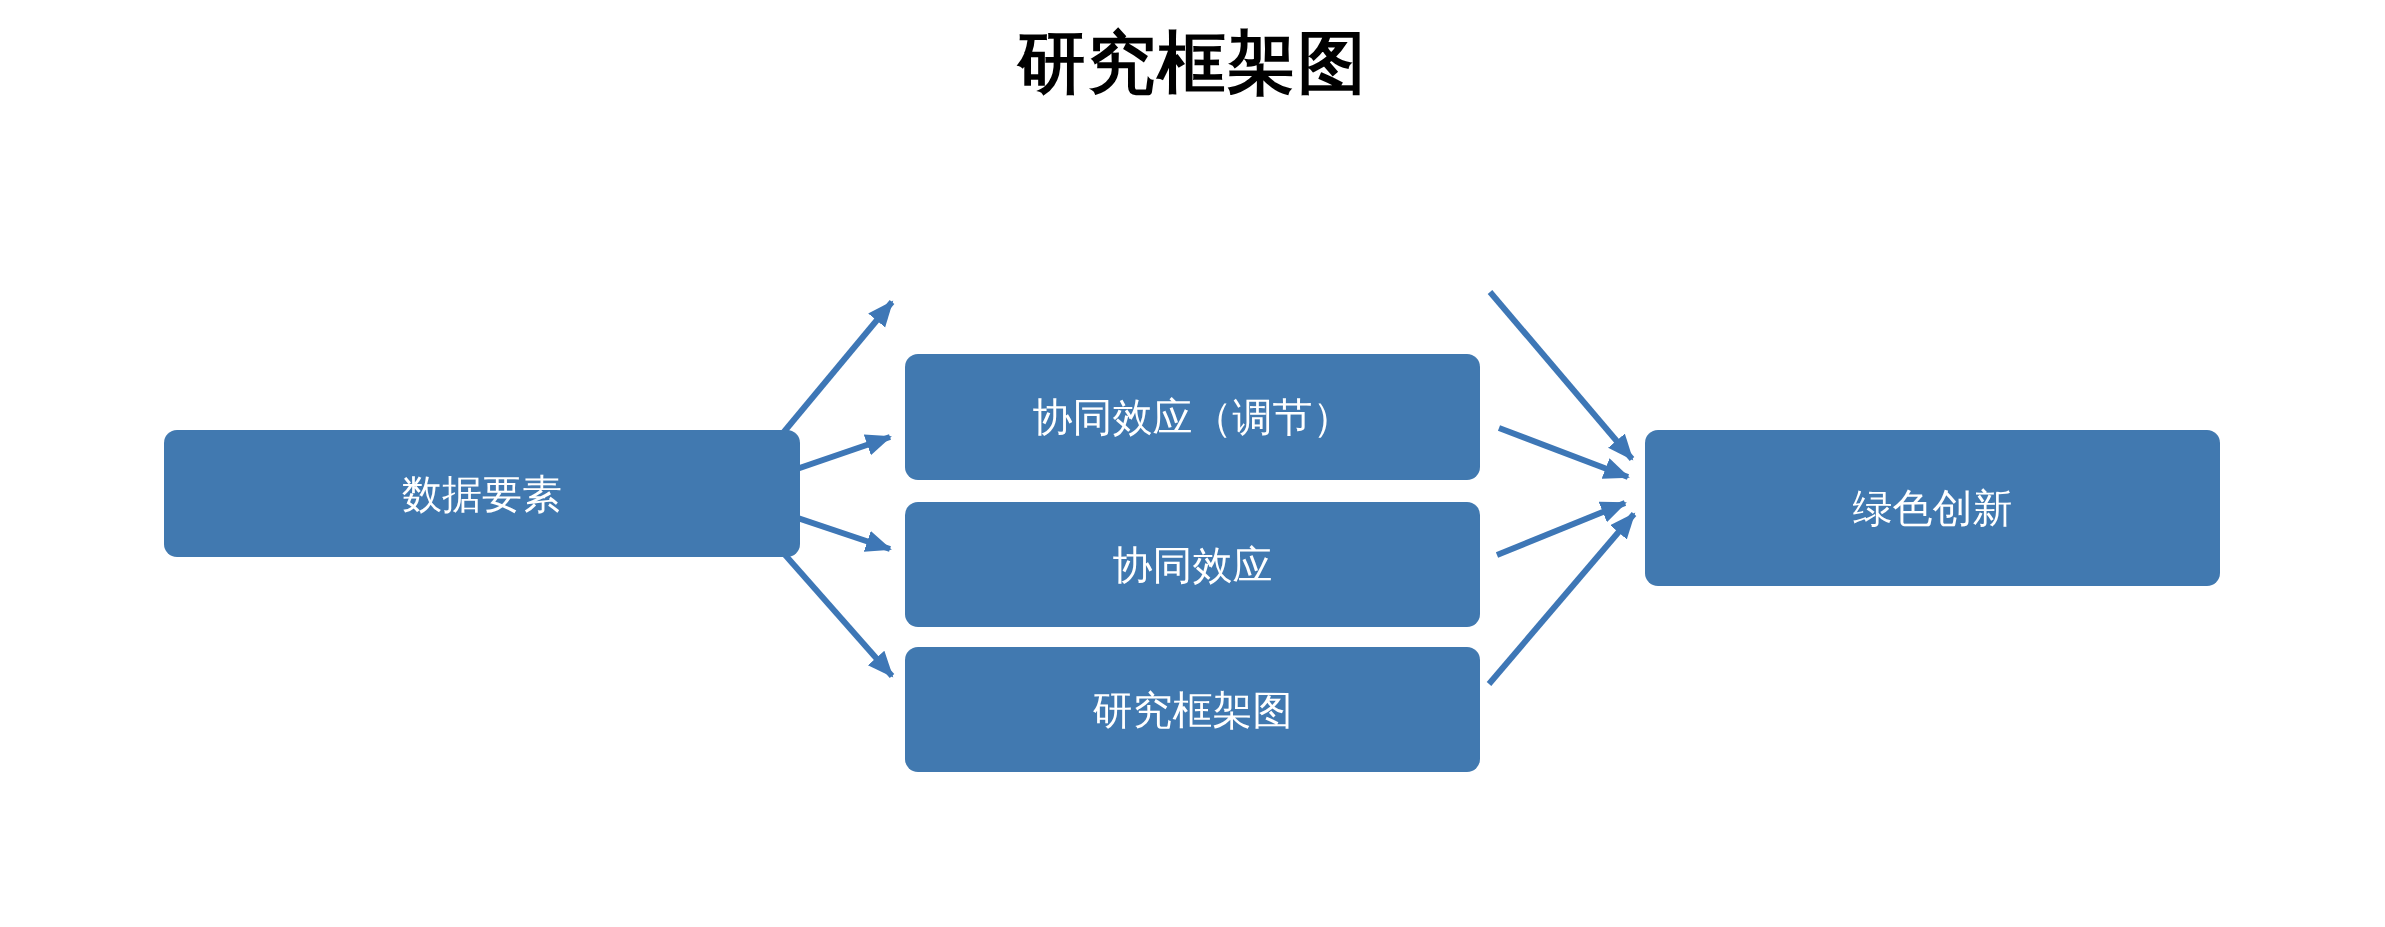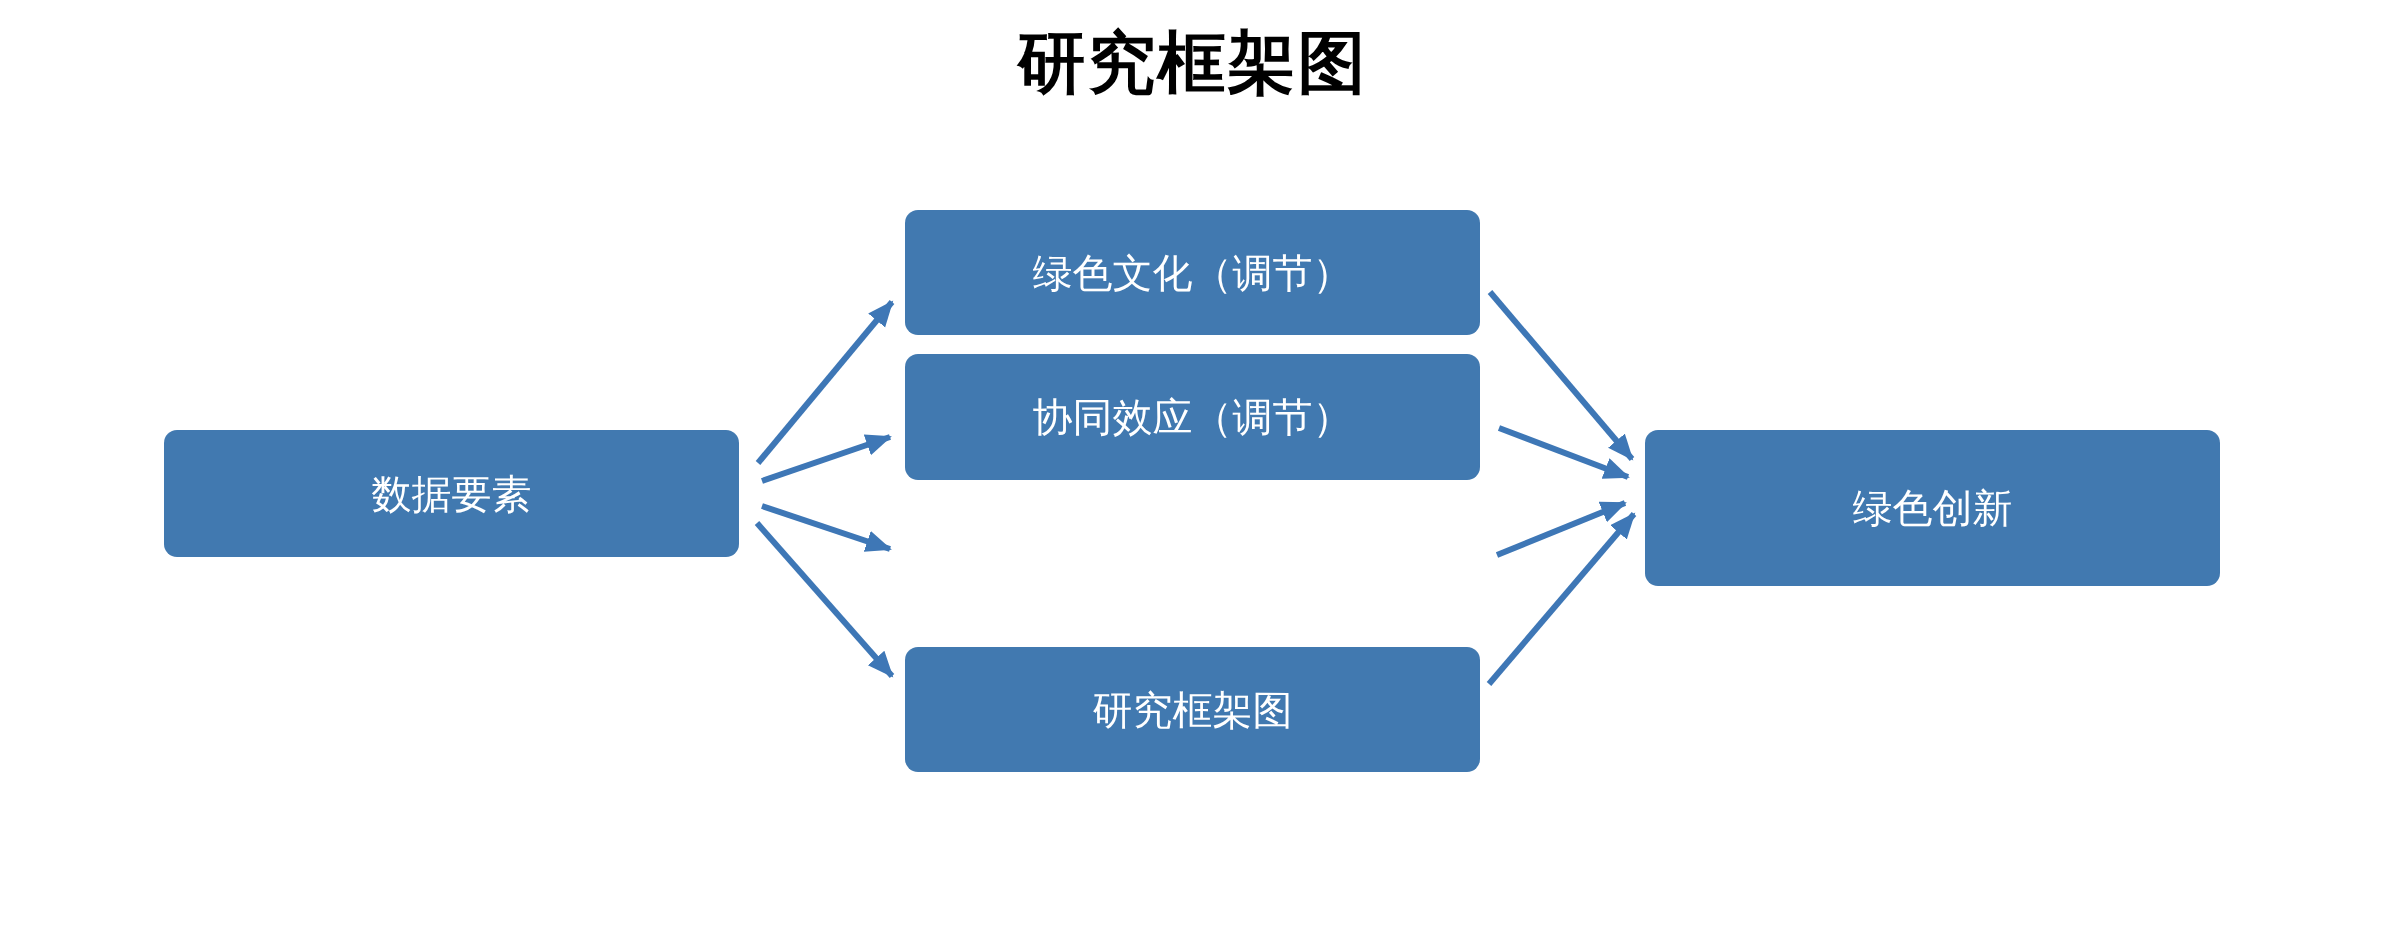--- a/index.html
+++ b/index.html
@@ -31,21 +31,21 @@
     display: flex;
     align-items: center;
     justify-content: center;
     background: var(--box-fill, #4179B0);
     color: var(--box-text, #ffffff);
     font-size: 40px;
     border-radius: 13px;
     text-align: center;
     line-height: 1.2;
   }
-  .n-source { left: 164px;  top: 430px; width: 575px; height: 127px; }
+  .n-source { left: 164px;  top: 430px; width: 636px; height: 127px; }
   .n-m1     { left: 905px;  top: 210px; width: 575px; height: 125px; }
   .n-m2     { left: 905px;  top: 354px; width: 575px; height: 126px; }
   .n-m3     { left: 905px;  top: 502px; width: 575px; height: 125px; }
   .n-m4     { left: 905px;  top: 647px; width: 575px; height: 125px; }
   .n-target { left: 1645px; top: 430px; width: 575px; height: 156px; }
   svg.connectors {
     position: absolute;
     left: 0;
     top: 0;
     width: 2385px;
@@ -81,22 +81,22 @@
     <line class="edge" x1="757" y1="523" x2="892" y2="676" marker-end="url(#arrowhead)"></line>
 
     <line class="edge" x1="1490" y1="292" x2="1632" y2="459" marker-end="url(#arrowhead)"></line>
     <line class="edge" x1="1499" y1="428" x2="1628" y2="477" marker-end="url(#arrowhead)"></line>
     <line class="edge" x1="1497" y1="555" x2="1625" y2="503" marker-end="url(#arrowhead)"></line>
     <line class="edge" x1="1489" y1="684" x2="1634" y2="514" marker-end="url(#arrowhead)"></line>
   </svg>
 
   <div class="node n-source">数据要素</div>
 
-  <div class="node n-m1">绿色文化（调节）</div>
 
   <div class="node n-m2">协同效应（调节）</div>
 
+  <div class="node n-m3">协同效应</div>
 
   <div class="node n-m4">研究框架图</div>
 
   <div class="node n-target">绿色创新</div>
 
 </div>
 
 </body></html>

